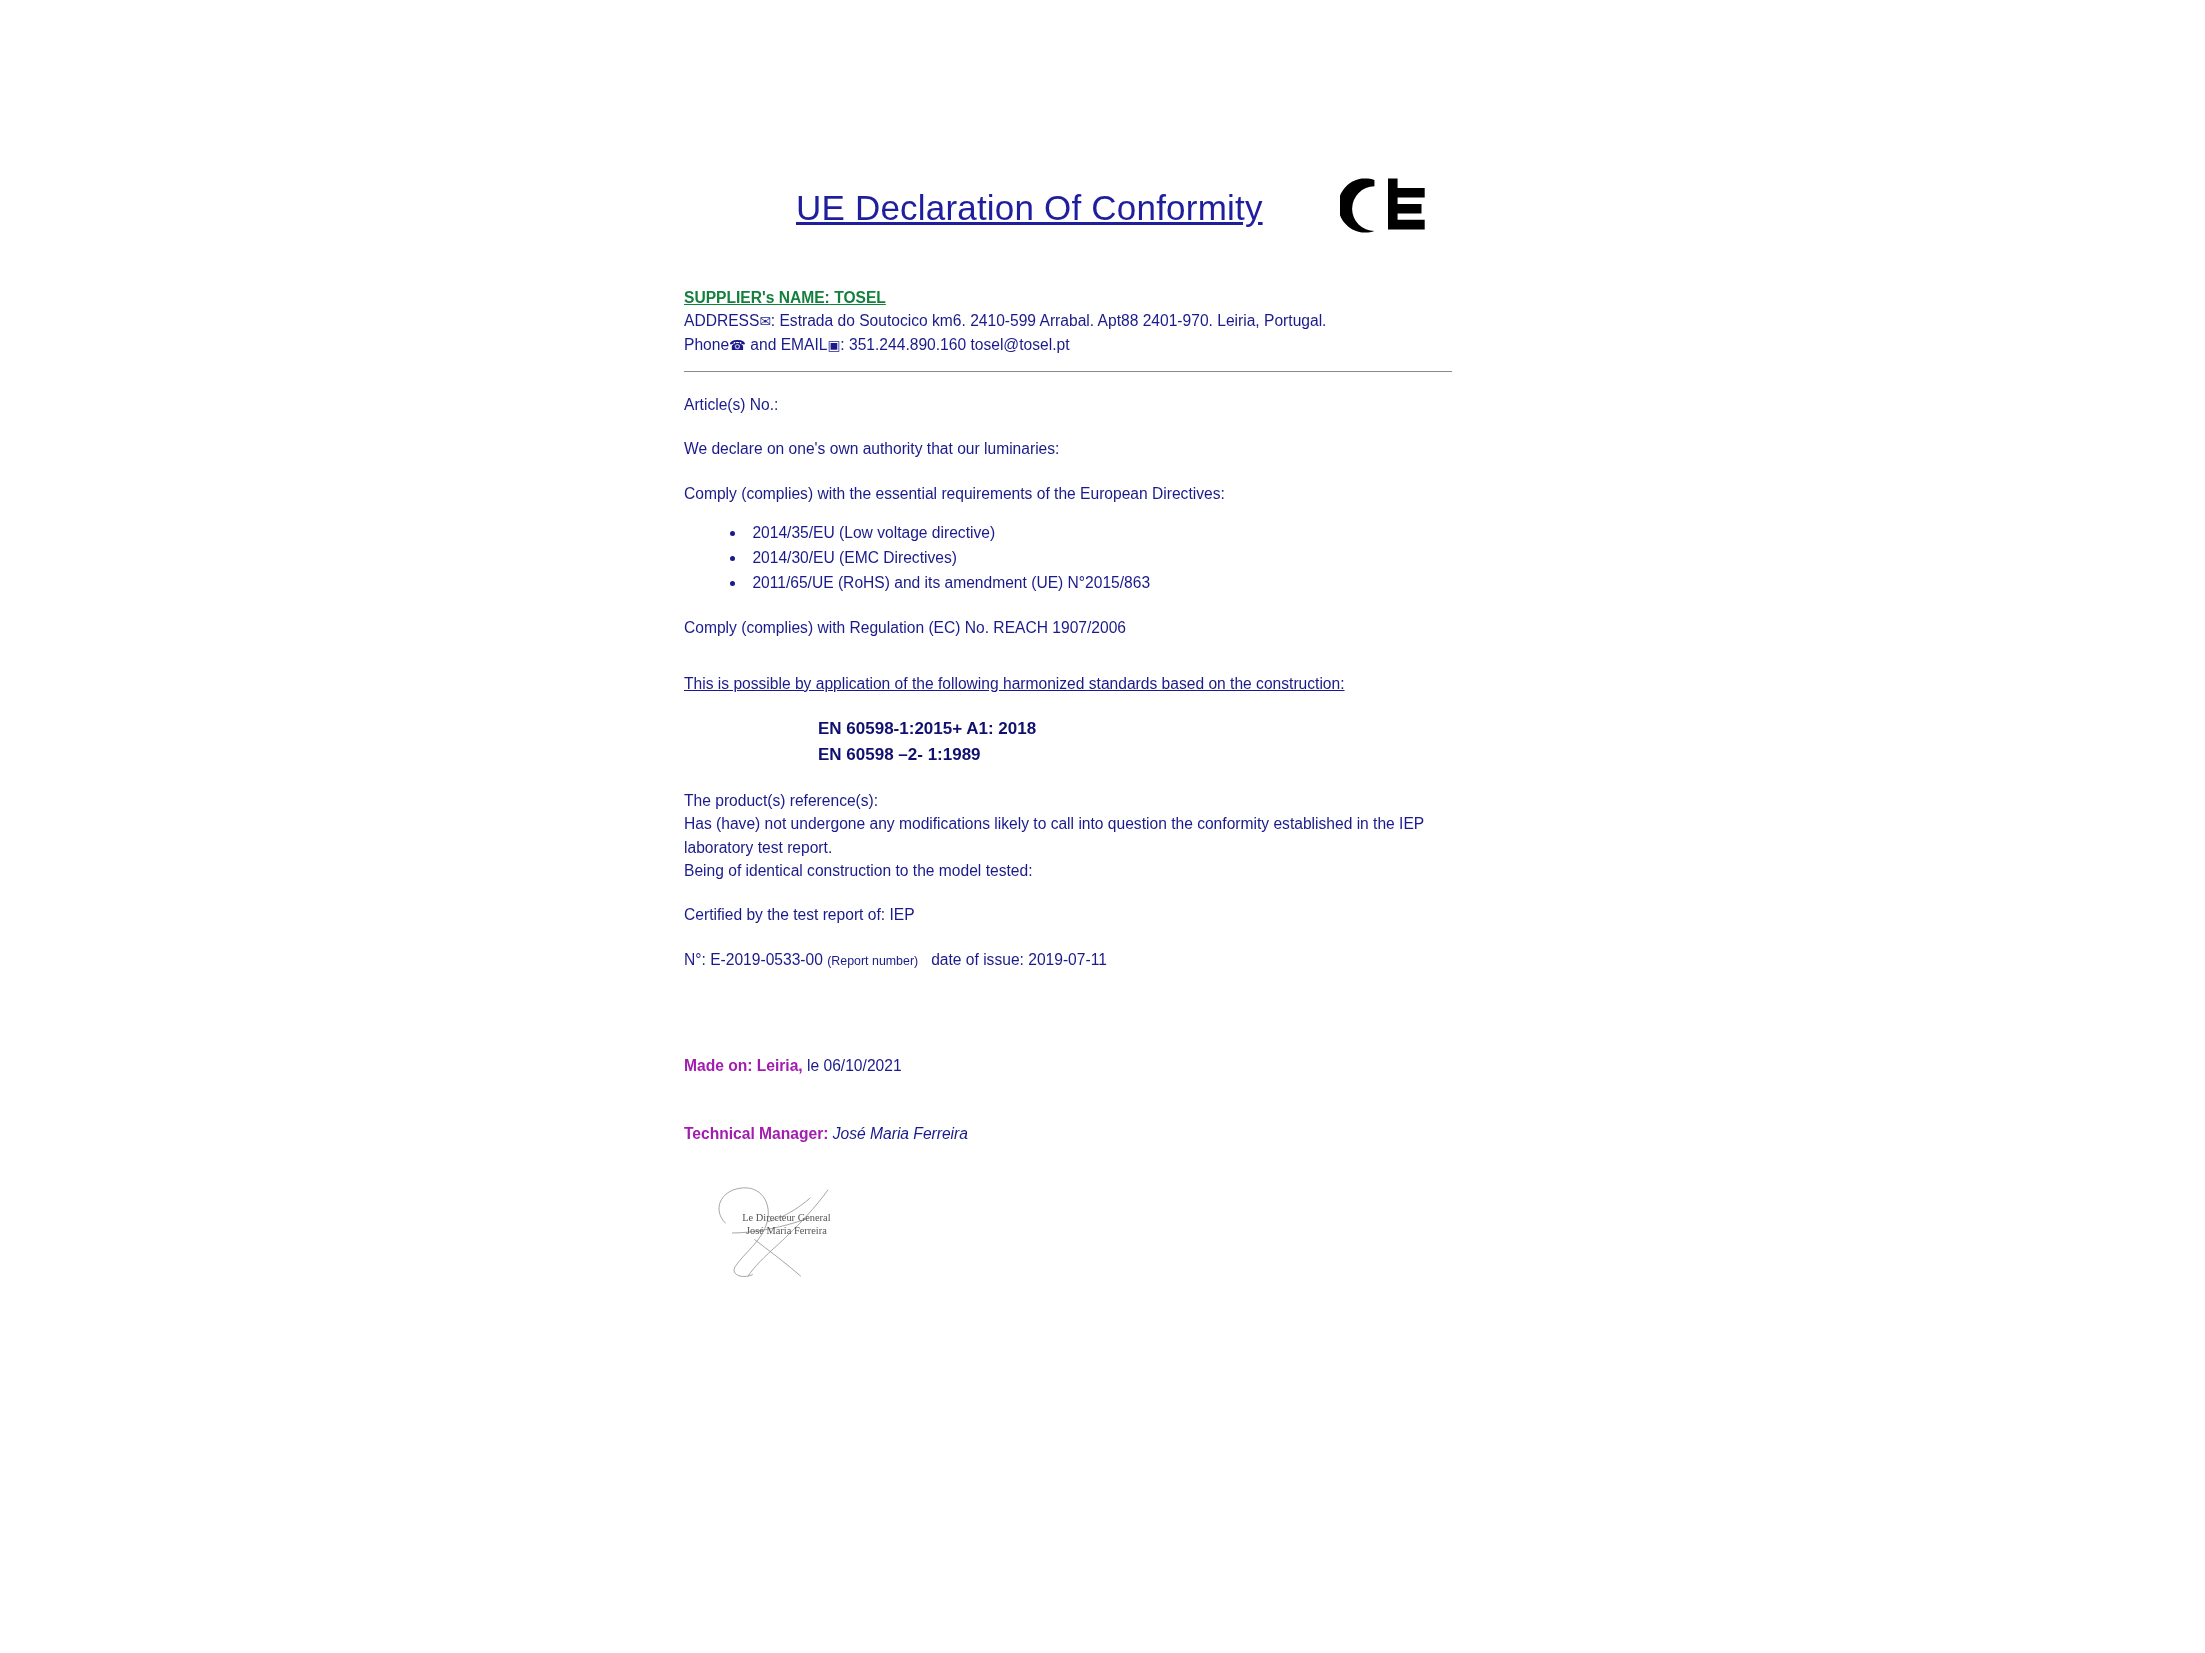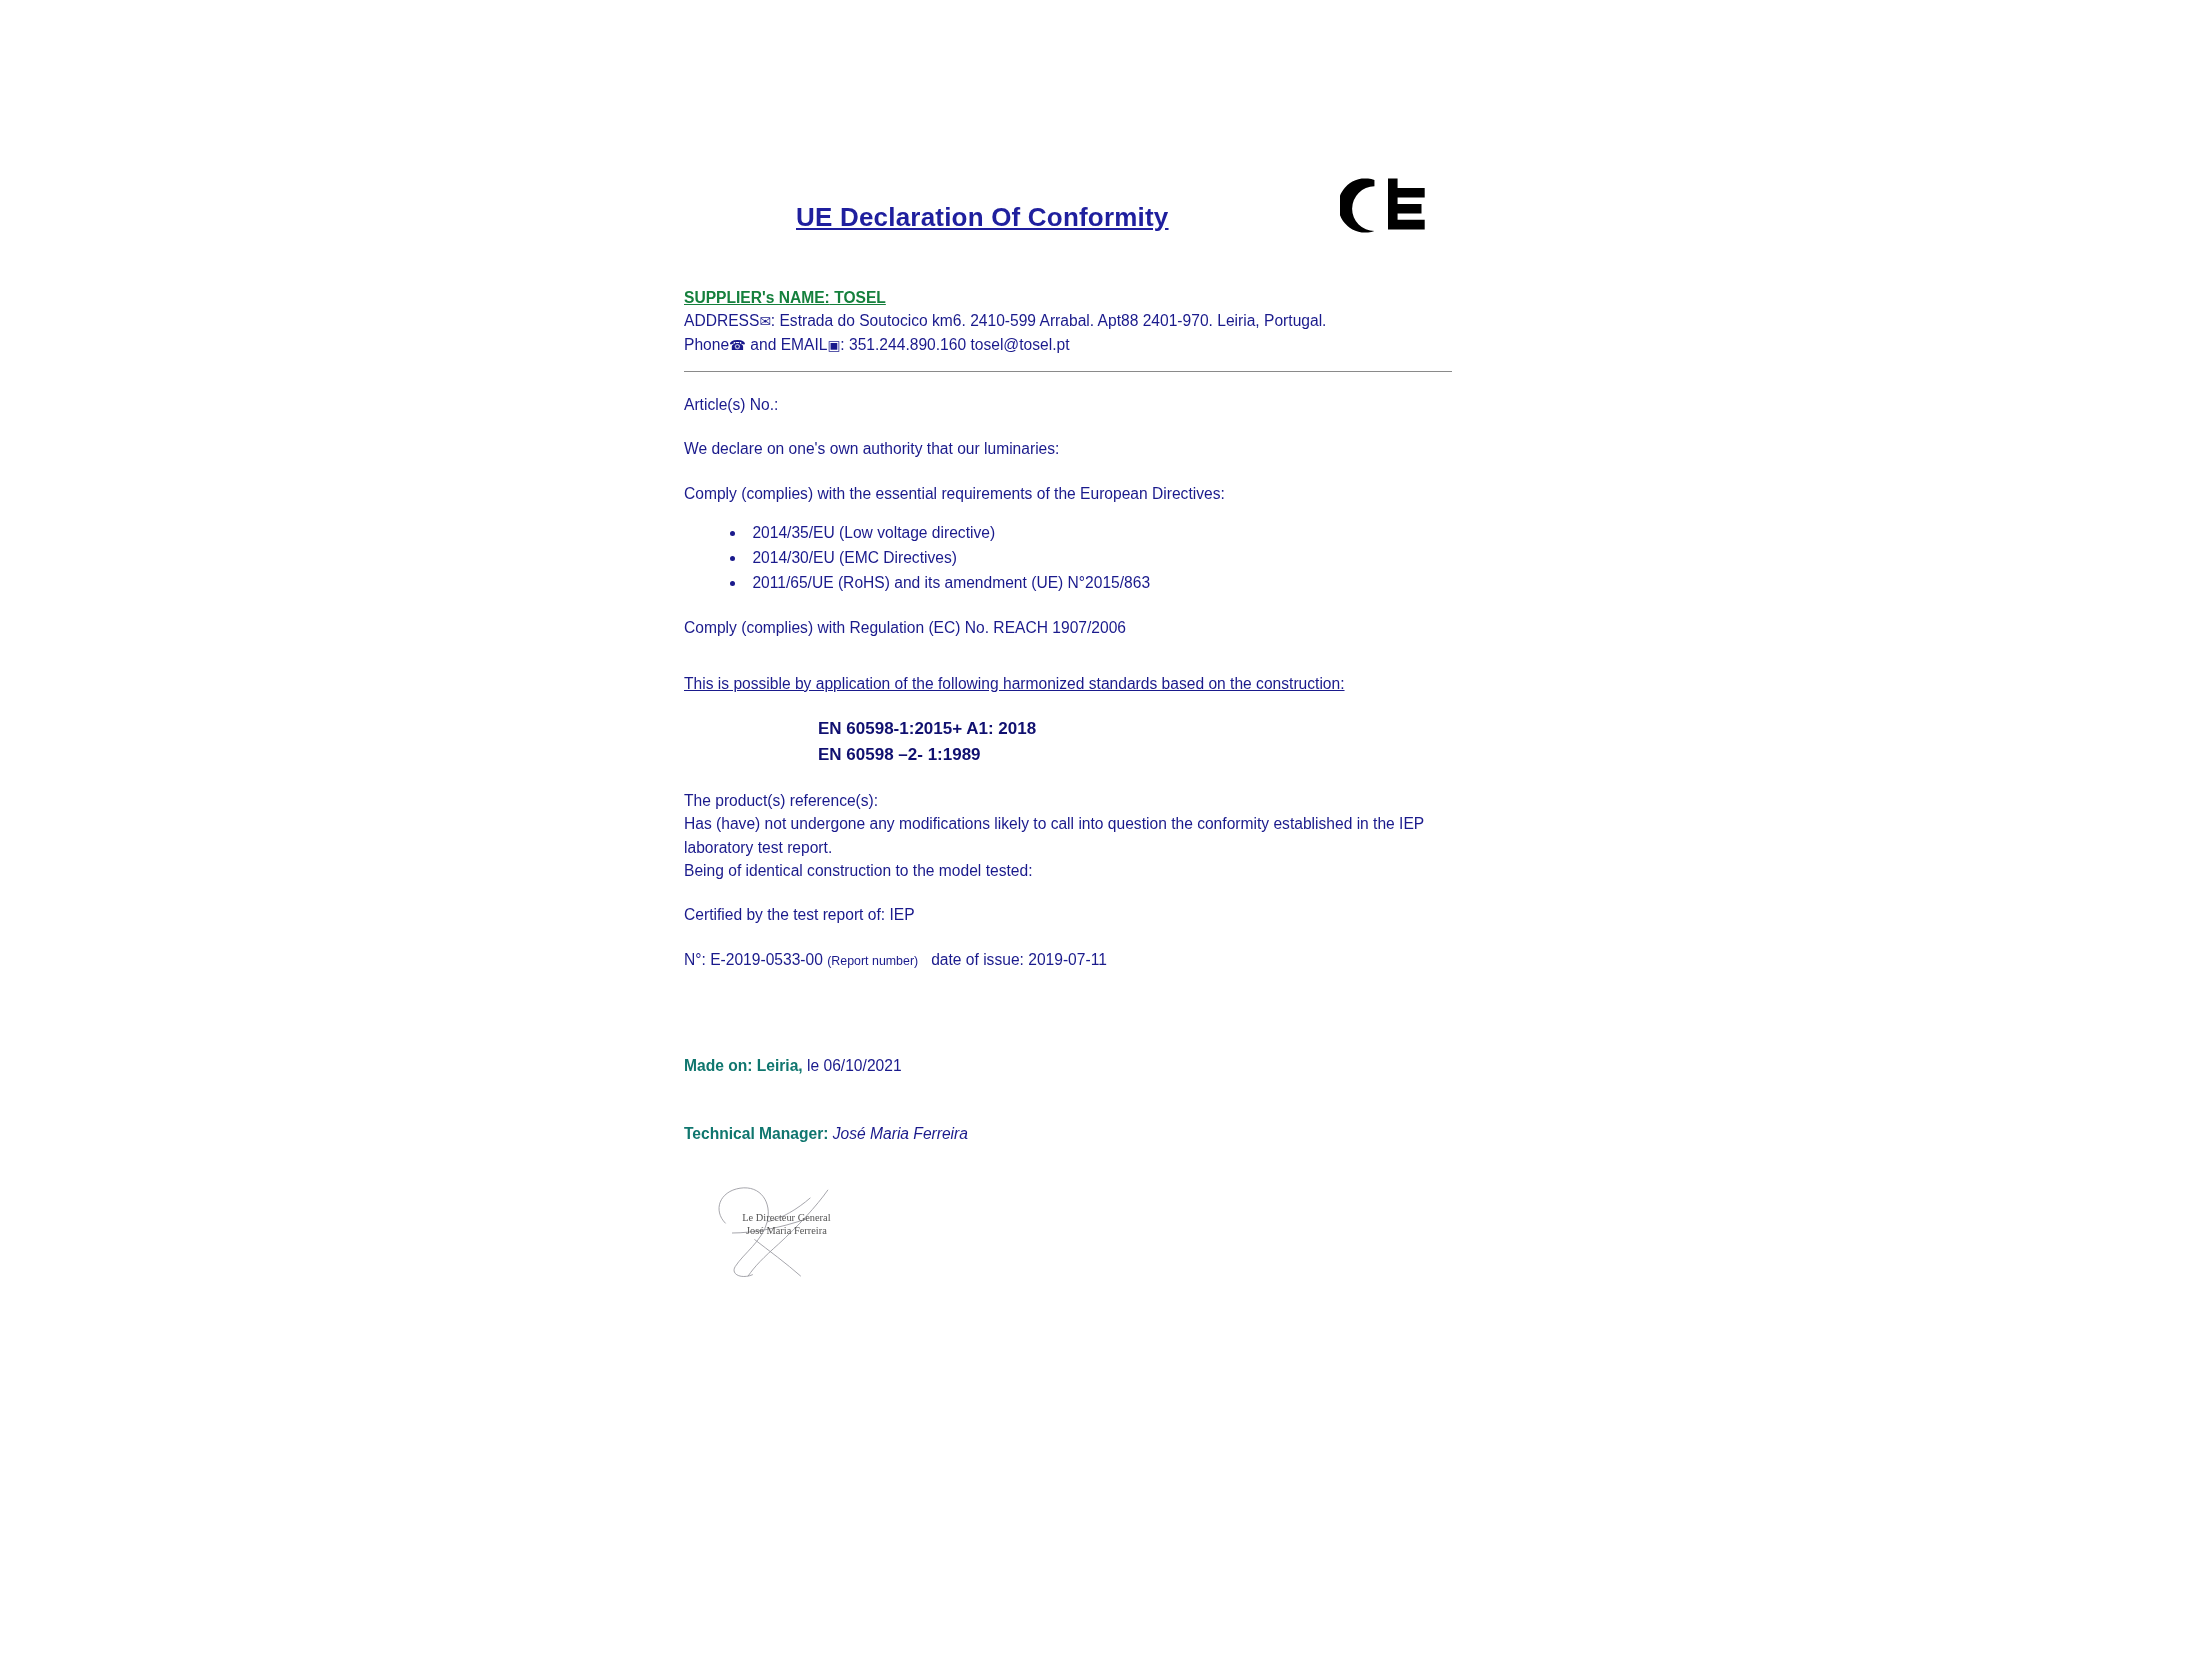--- a/index.html
+++ b/index.html
@@ -30,23 +30,23 @@
   }
 
   
   .title-row {
     position: relative;
     height: 88px;
   }
   .doc-title {
     position: absolute;
     left: 112px;
-    top: 22px;
-    font-size: 26px;
-    font-weight: bold;
+    top: 8px;
+    font-size: 35px;
+    font-weight: normal;
     color: #1f1f9e;
     text-decoration: underline;
     white-space: nowrap;
     letter-spacing: 0.2px;
   }
   .ce-mark {
     position: absolute;
     left: 656px;
     top: -8px;
     width: 96px;
@@ -111,21 +111,21 @@
     line-height: 1.52;
     color: #101070;
   }
 
   .blk-line { display: block; }
 
   .small-ital {
     font-size: 12.4px;
   }
 
-  .bold-navy { font-weight: bold; color: #0f766e; }
+  .bold-navy { font-weight: bold; color: #a21caf; }
   .ital-navy { font-style: italic; }
 
   .normal-dark { color: #1a1a8c; font-weight: normal; }
 
   .made-on { margin-top: 86px; font-size: 15.6px; color: #1a1a8c; }
   .tech-mgr { margin-top: 50px; font-size: 15.6px; color: #1a1a8c; }
 
   
   .signature {
     position: relative;

